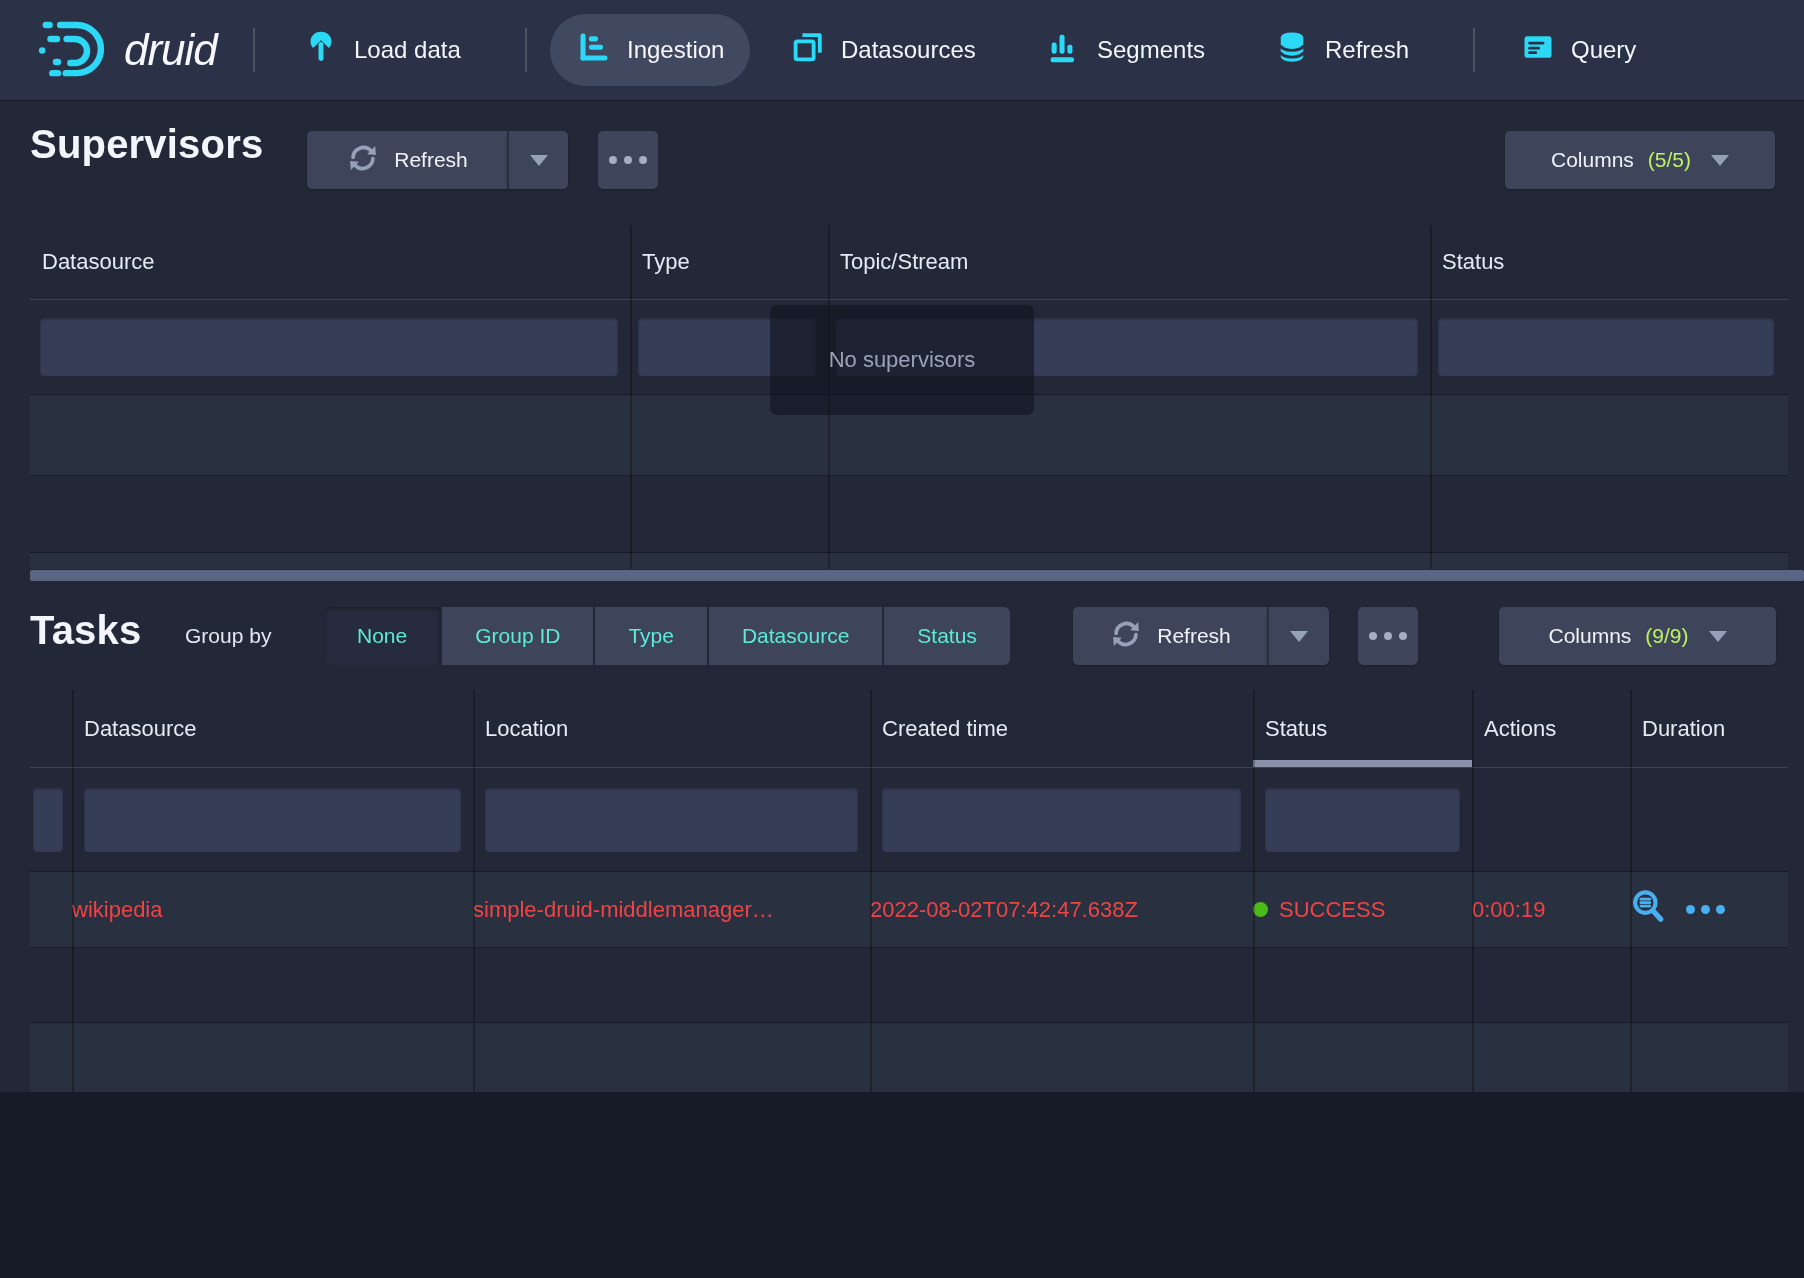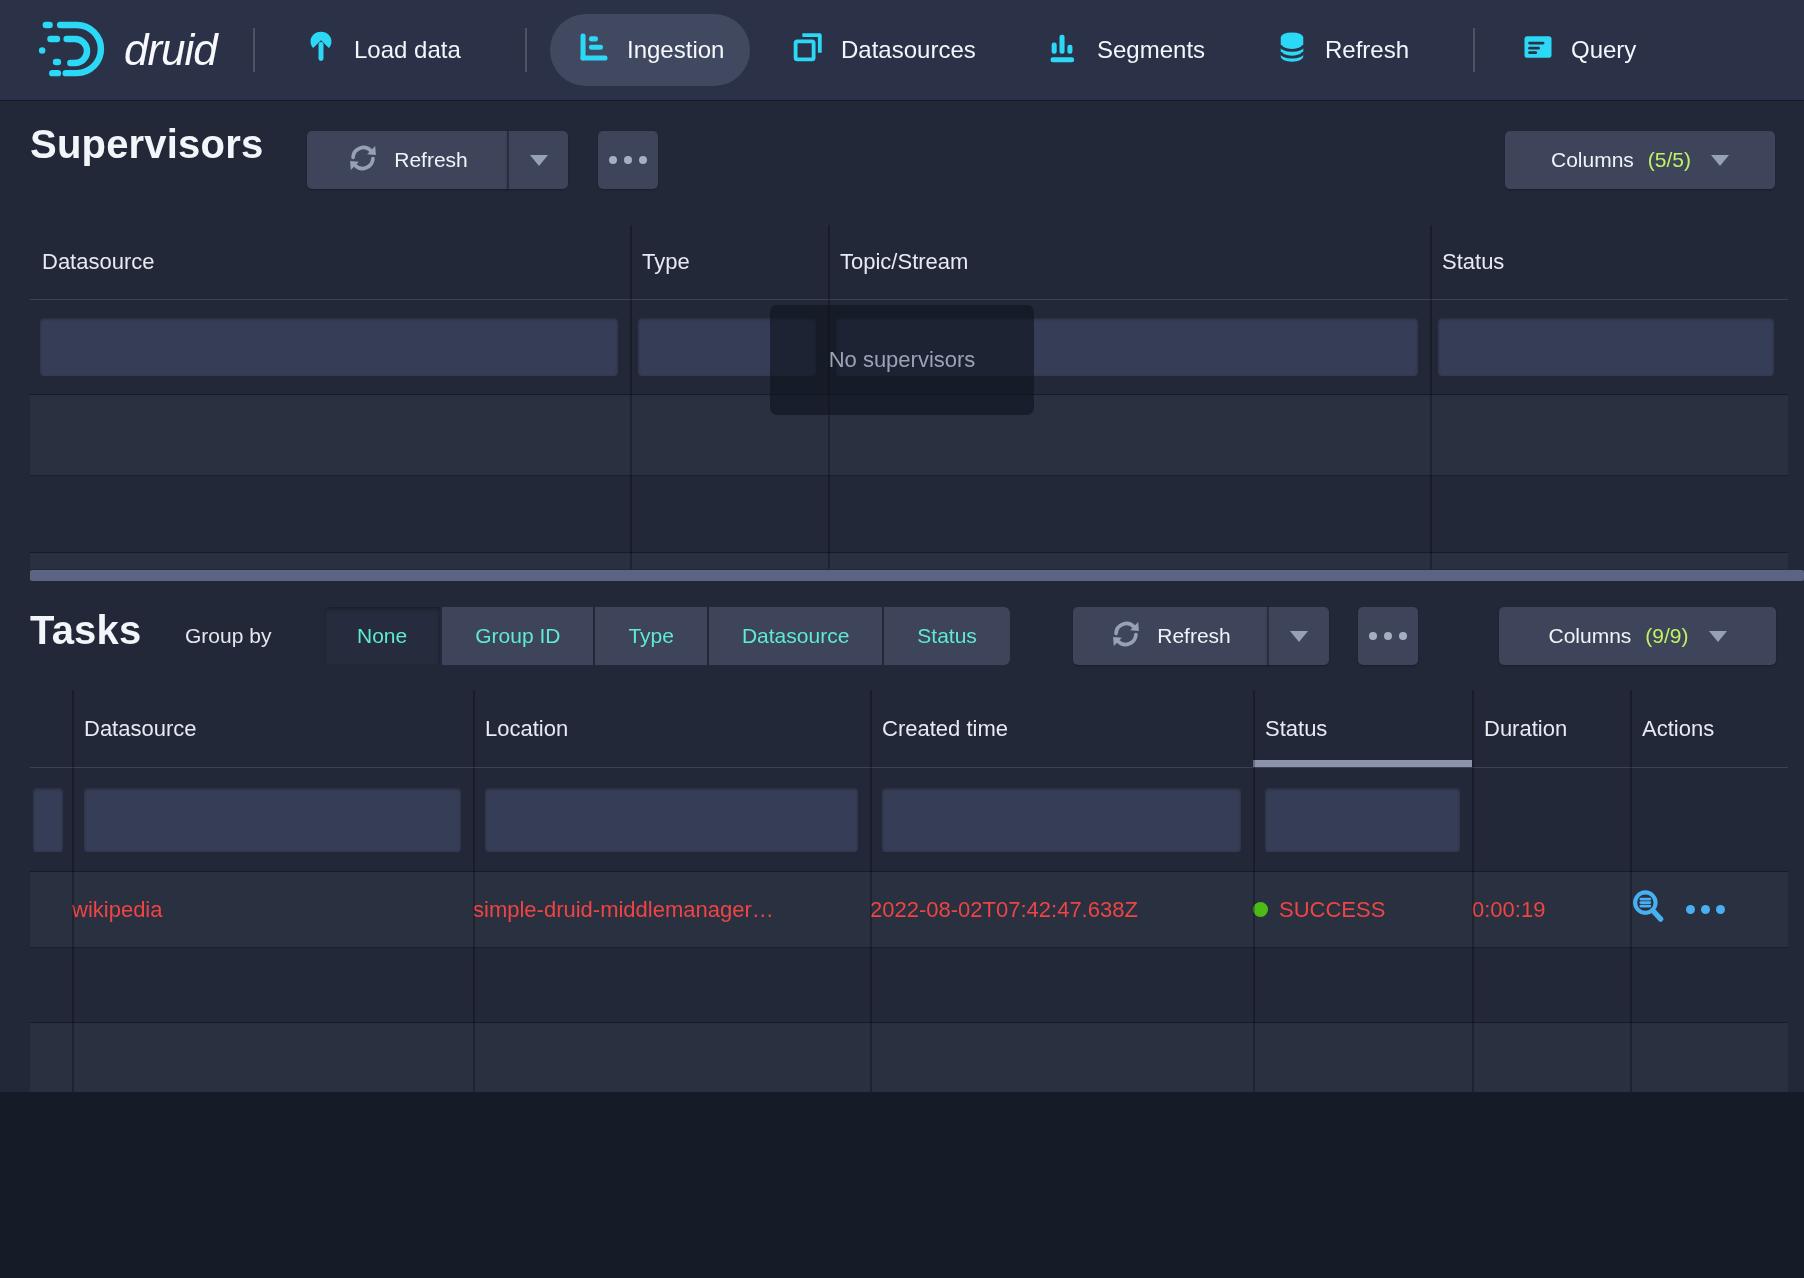--- a/index.html
+++ b/index.html
@@ -269,22 +269,22 @@
     <div class="table" style="top:690px;width:1758px;height:558px;">
       <div class="grid-task thead" style="height:78px;">
         <div class="th"></div>
         <div class="th">Datasource</div>
         <div class="th">Location</div>
         <div class="th">Created time</div>
         <div class="th">
           <span>Status</span>
           <span class="sortbar"></span>
         </div>
+        <div class="th">Actions</div>
         <div class="th">Duration</div>
-        <div class="th">Actions</div>
       </div>
 
       <div class="grid-task row" style="height:104px;">
         <div style="display:flex;">
               <span class="filt" style="height:64px;flex:1;margin:0 9px 0 3px;"></span>
             </div>
         <div style="display:flex;">
               <span class="filt" style="height:64px;flex:1;margin:0 12px;"></span>
             </div>
         <div style="display:flex;">

